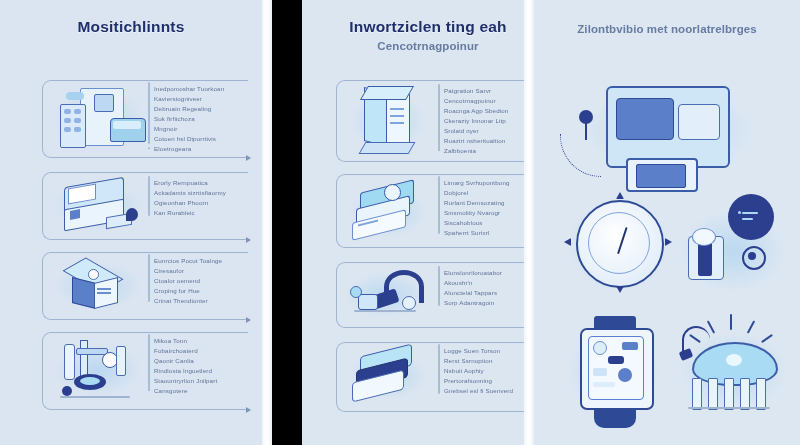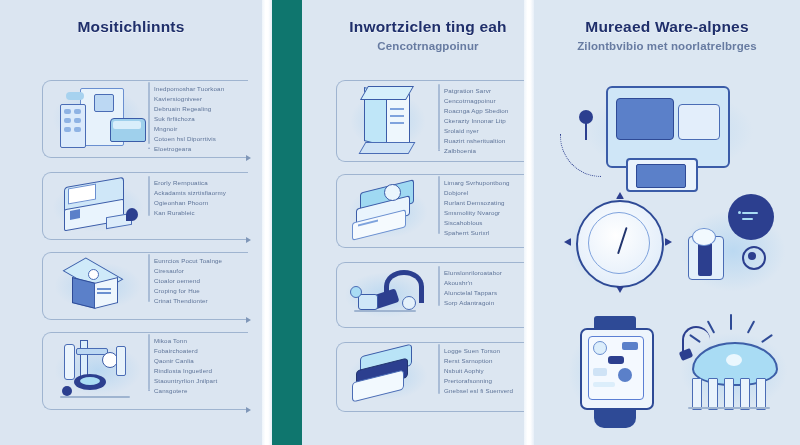--- a/index.html
+++ b/index.html
@@ -1,21 +1,21 @@
 <!DOCTYPE html>
 <html><head>
 <meta charset="utf-8">
 <style>
   html,body{margin:0;padding:0;}
   body{
     width:800px;height:445px;overflow:hidden;
     background:#dbe5f1;
     font-family:"Liberation Sans", sans-serif;
   }
-  #stage{position:relative;width:800px;height:445px;background:#0f766e;}
+  #stage{position:relative;width:800px;height:445px;background:#000000;}
 
   
   .panel{position:absolute;top:0;height:445px;box-sizing:border-box;}
   .panel.p0{left:0;width:262px;background:#dbe5f1;}
   .panel.p1{left:272px;width:252px;background:#dce6f1;margin-left:30px;}
   .panel.p2{left:534px;width:266px;background:#dce7f2;}
 
   .divider{position:absolute;top:0;height:445px;width:10px;
     background:linear-gradient(90deg,#eef4fa 0%,#ffffff 35%,#ffffff 62%,#e7eff8 100%);}
   .divider.d1{left:262px;}
@@ -312,21 +312,20 @@
         <li>Gnebsel esl fi Suenverd</li>
       </ul>
       <div class="vline" style="left:118px;top:4px;height:50px;"></div>
     </div>
   </div>
 
   <div class="divider d2"></div>
 
   <div class="panel p2">
     <div class="head" style="top:18px;">
-      <div class="title">Mureaed Ware-alpnes</div>
       <div class="subtitle">Zilontbvibio met noorlatrelbrges</div>
     </div>
 
     <div class="freeart" style="left:30px;top:78px;width:200px;height:108px;">
       <div class="glow" style="left:20px;top:10px;width:170px;height:86px;"></div>
       <div class="monitor" style="left:42px;top:8px;width:120px;height:78px;"></div>
       <div class="screenA" style="left:52px;top:20px;width:56px;height:40px;"></div>
       <div class="screenB" style="left:114px;top:26px;width:40px;height:34px;"></div>
       <div class="laptop" style="left:62px;top:80px;width:68px;height:30px;"></div>
       <div class="screenA" style="left:72px;top:86px;width:48px;height:22px;border-radius:2px;"></div>

